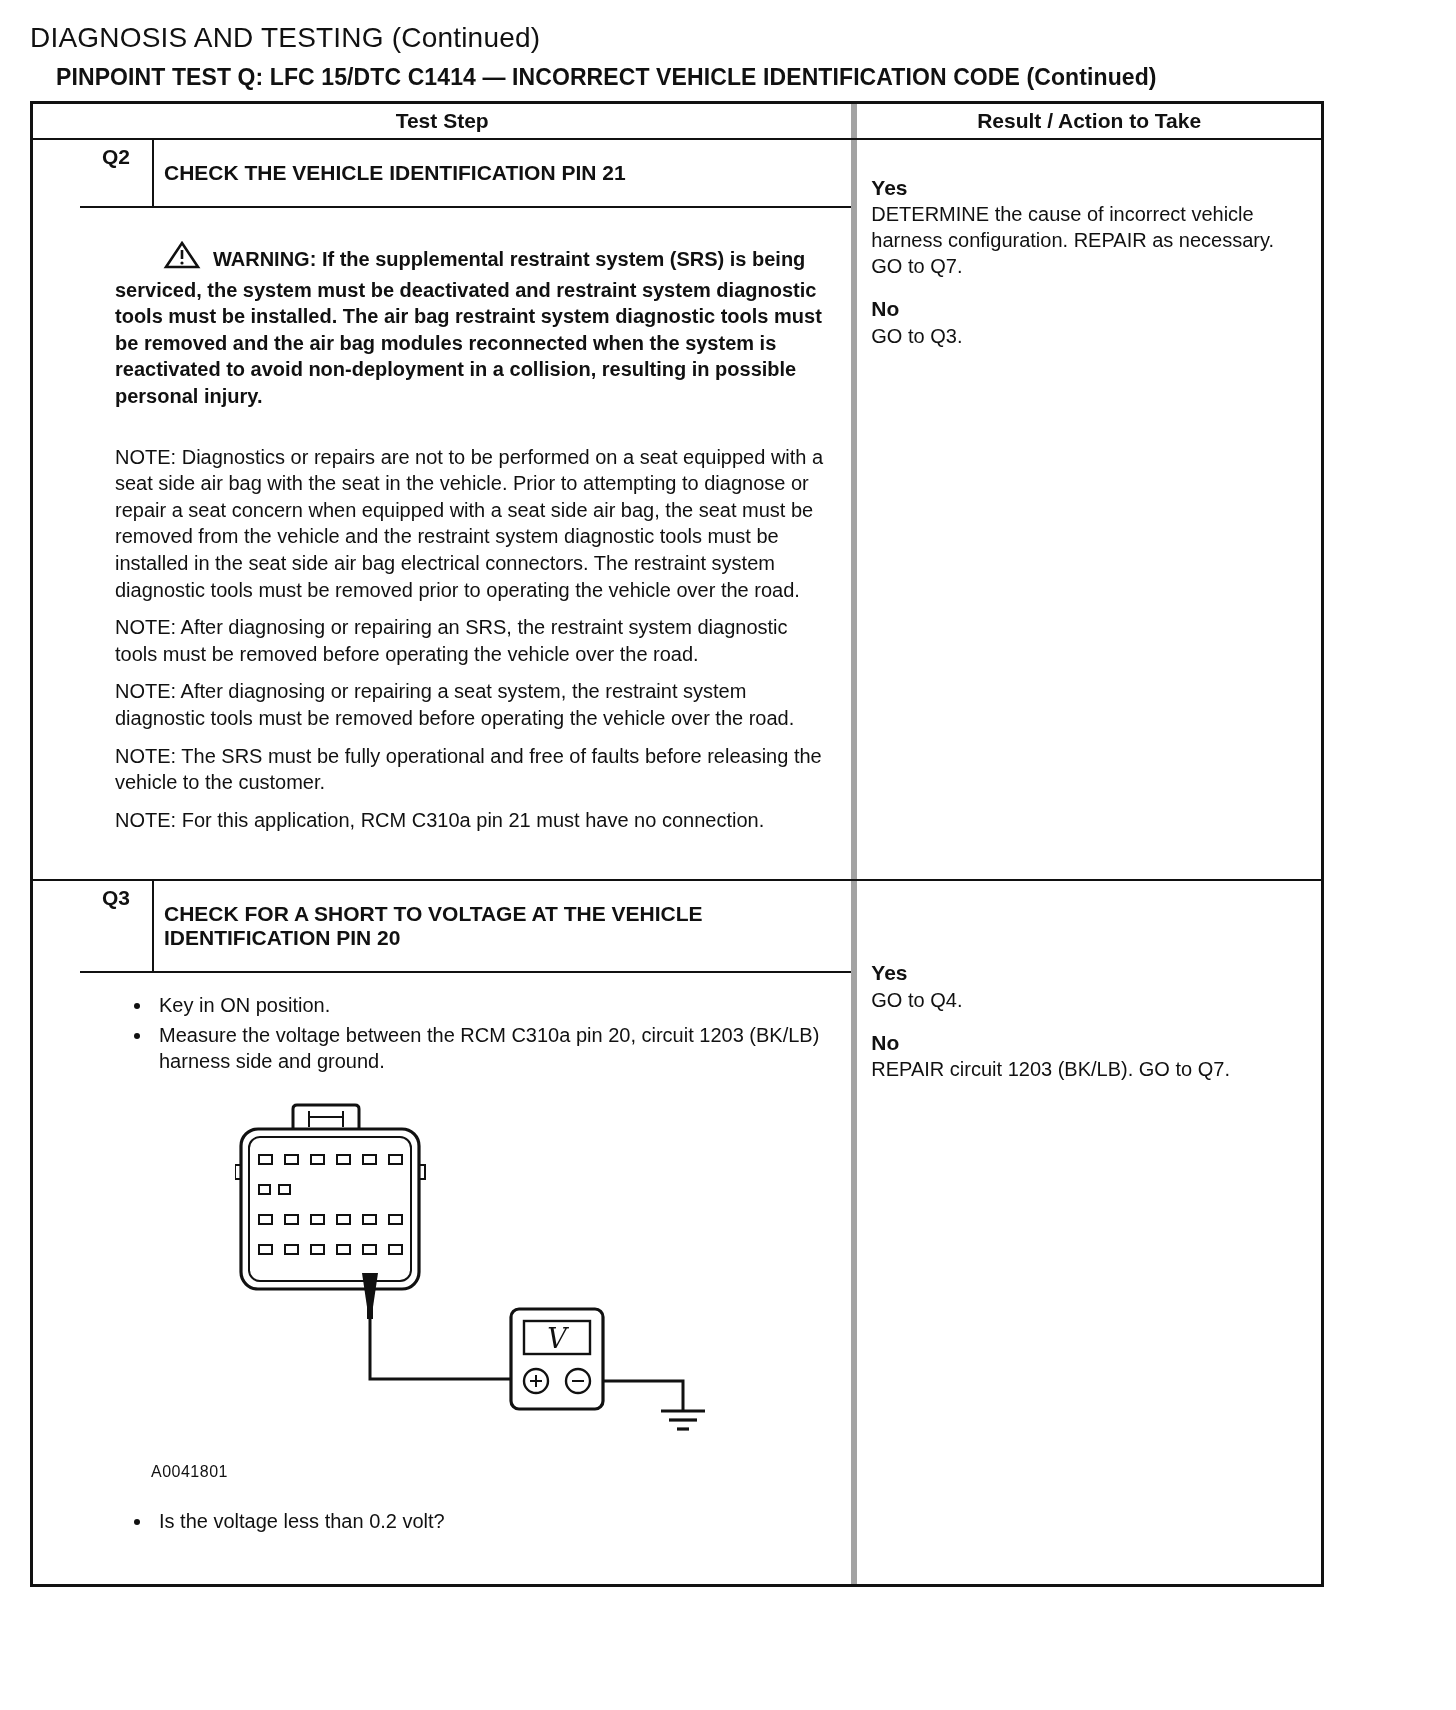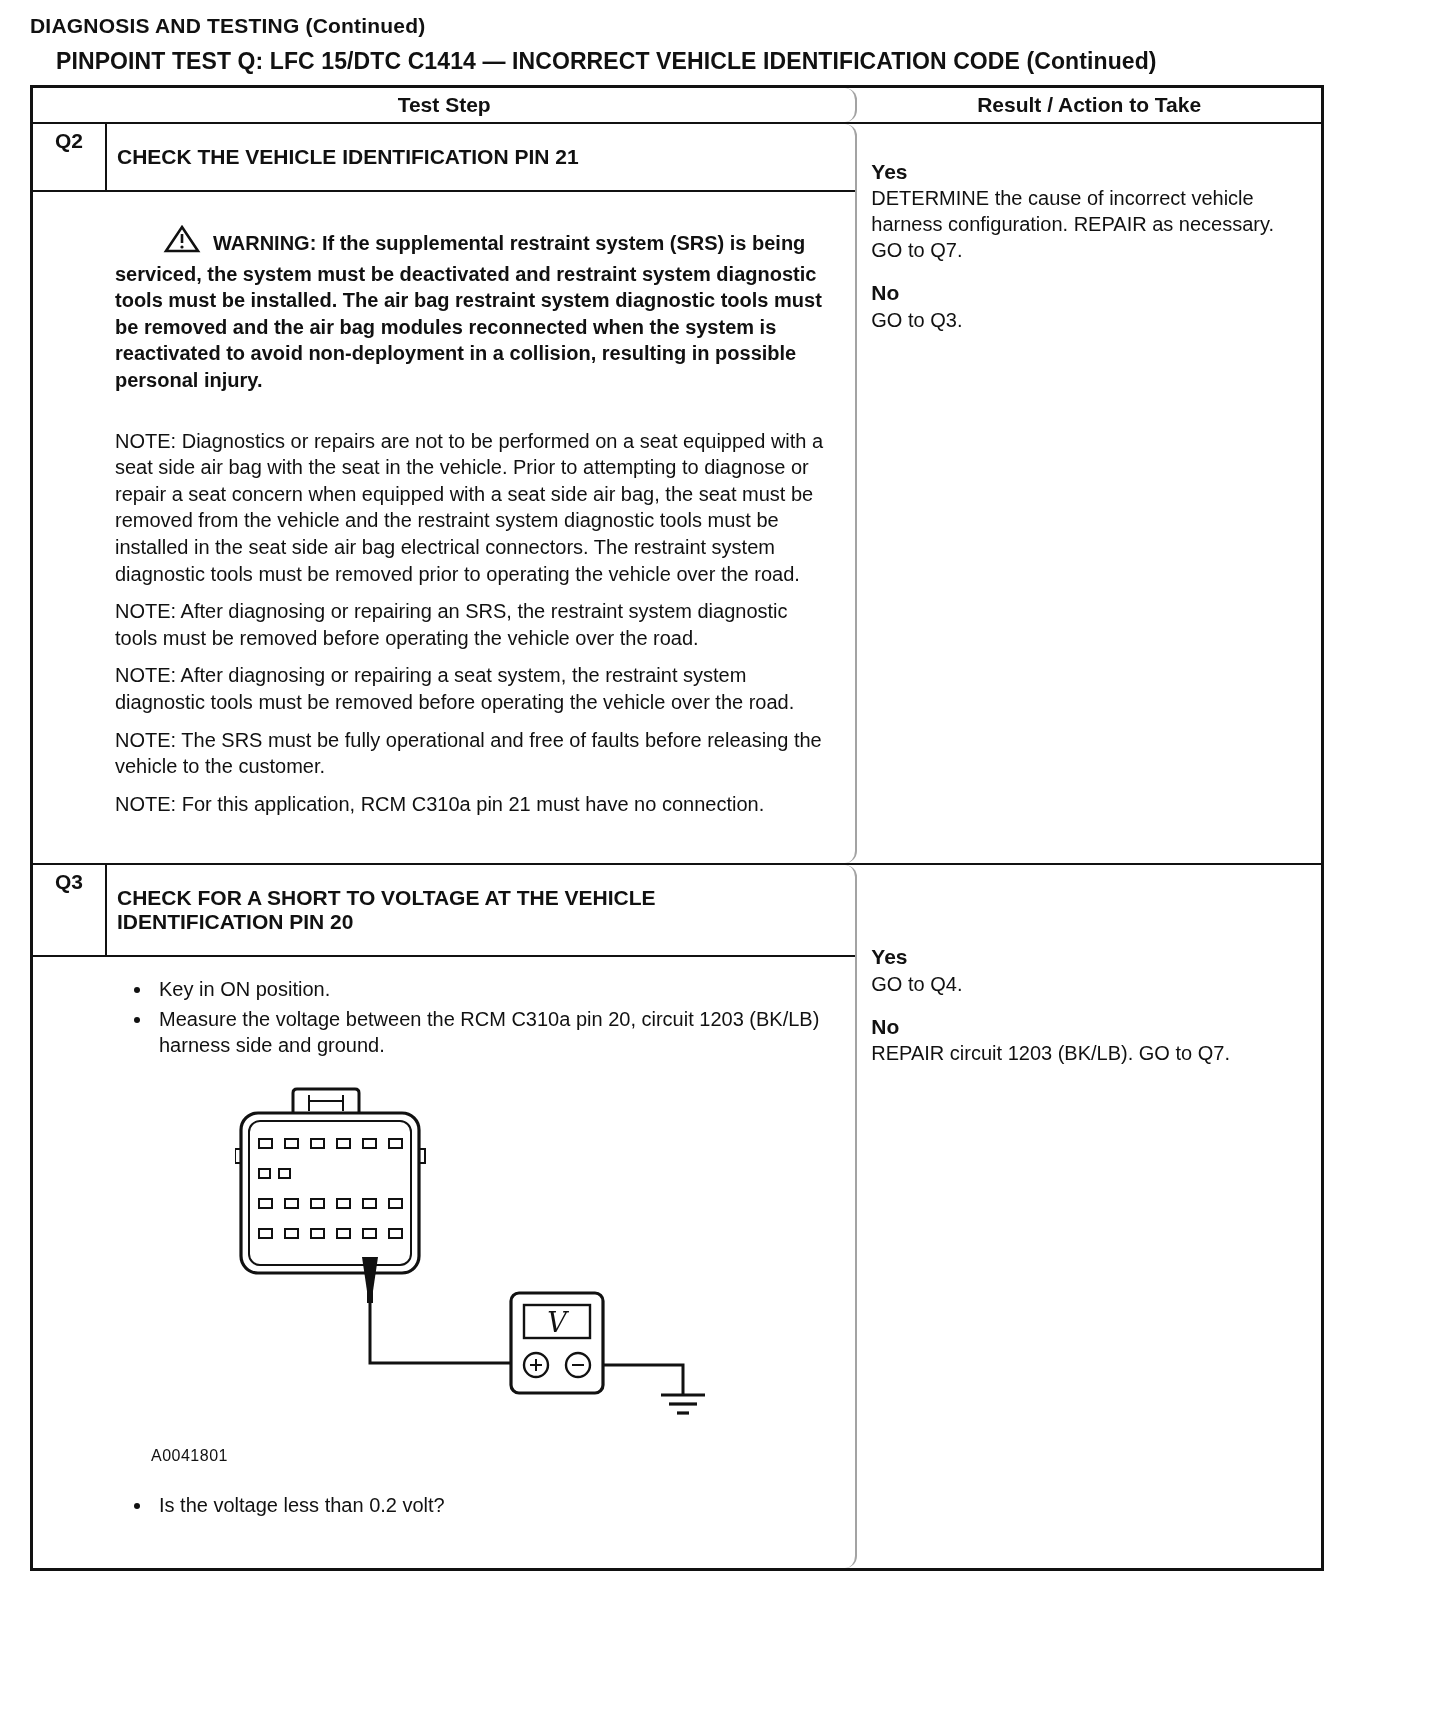--- a/index.html
+++ b/index.html
@@ -10,23 +10,23 @@
     font-family: "Liberation Sans", sans-serif;
   }
   .page {
     width: 1456px;
     min-height: 1710px;
     box-sizing: border-box;
     padding: 10px 130px 10px 30px;
     background: #fff;
   }
   h1.doc-title {
-    font-size: 21px;
-    font-weight: bold;
-    margin: 4px 0 10px 0;
+    font-size: 28px;
+    font-weight: normal;
+    margin: 12px 0 10px 0;
     letter-spacing: 0.2px;
   }
   h2.doc-subtitle {
     font-size: 23px;
     font-weight: bold;
     margin: 0 0 10px 26px;
     letter-spacing: 0.1px;
   }
   .pp-table {
     border: 3px solid #111;
@@ -36,27 +36,28 @@
     display: flex;
     border-bottom: 2px solid #111;
   }
   .thead-cell {
     font-weight: bold;
     font-size: 21px;
     text-align: center;
     padding: 5px 4px;
     box-sizing: border-box;
   }
-  .col-left { width: 64%; border-right: 2px solid #a3a3a3; box-sizing: border-box; border-radius: 12px; }
+  .col-left { width: 64%; border-right: 6px solid #a3a3a3; box-sizing: border-box; }
   .col-right { width: 36%; box-sizing: border-box; }
   .section { display: flex; }
   .section + .section { border-top: 2px solid #111; }
   .step-head {
     display: flex;
     border-bottom: 2px solid #111;
+    margin-left: 47px;
   }
   .qid-cell {
     width: 72px;
     min-width: 72px;
     border-right: 2px solid #111;
     text-align: center;
     font-weight: bold;
     font-size: 21px;
     padding: 5px 0;
   }

